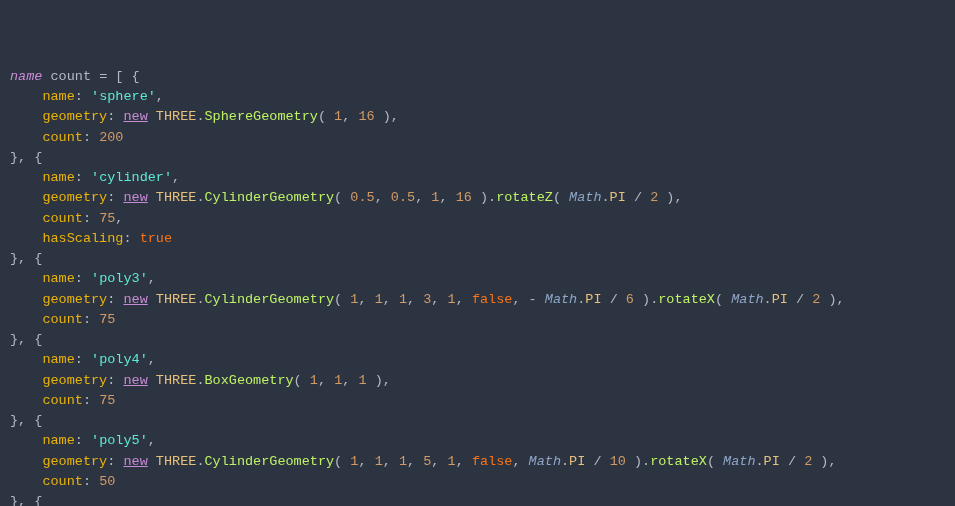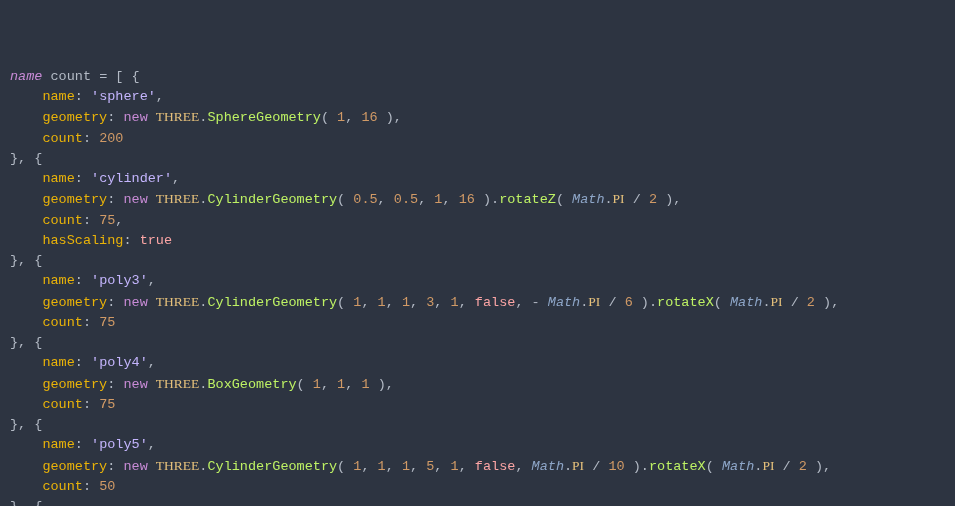--- a/index.html
+++ b/index.html
@@ -9,28 +9,28 @@
     font-size: 13.5px;
     line-height: 1.5;
     color: #b3bac5;
     padding: 6px 10px;
     width: 955px;
     height: 506px;
     overflow: hidden;
     white-space: pre;
   }
   .kw-const { color: #c88bd6; font-style: italic; }
-  .kw-new { color: #c88bd6; }
+  .kw-new { color: #c88bd6; text-decoration: underline; }
   .var-decl { color: #b3bac5; }
   .prop-key { color: #eab308; }
-  .class-name { color: #e5c07b; font-family: Liberation Serif, serif; }
+  .class-name { color: #e5c07b; }
   .method { color: #bef264; }
-  .string { color: #c4b5fd; margin-top: 28px; }
+  .string { color: #5eead4; margin-top: 28px; }
   .number { color: #d19a66; }
-  .bool { color: #fca5a5; margin-top: 31px; }
+  .bool { color: #f97316; margin-top: 31px; }
   .const-prop { color: #8ea6c8; font-style: italic; }
   .punct { color: #b3bac5; }
   .op { color: #b3bac5; }
 </style>
 </head>
 <body>
 
 
 <div><span class="kw-const">name</span> <span class="var-decl">count</span> <span class="op">=</span> <span class="punct">[ {</span>
     <span class="prop-key">name</span><span class="punct">:</span> <span class="string">'sphere'</span><span class="punct">,</span>

